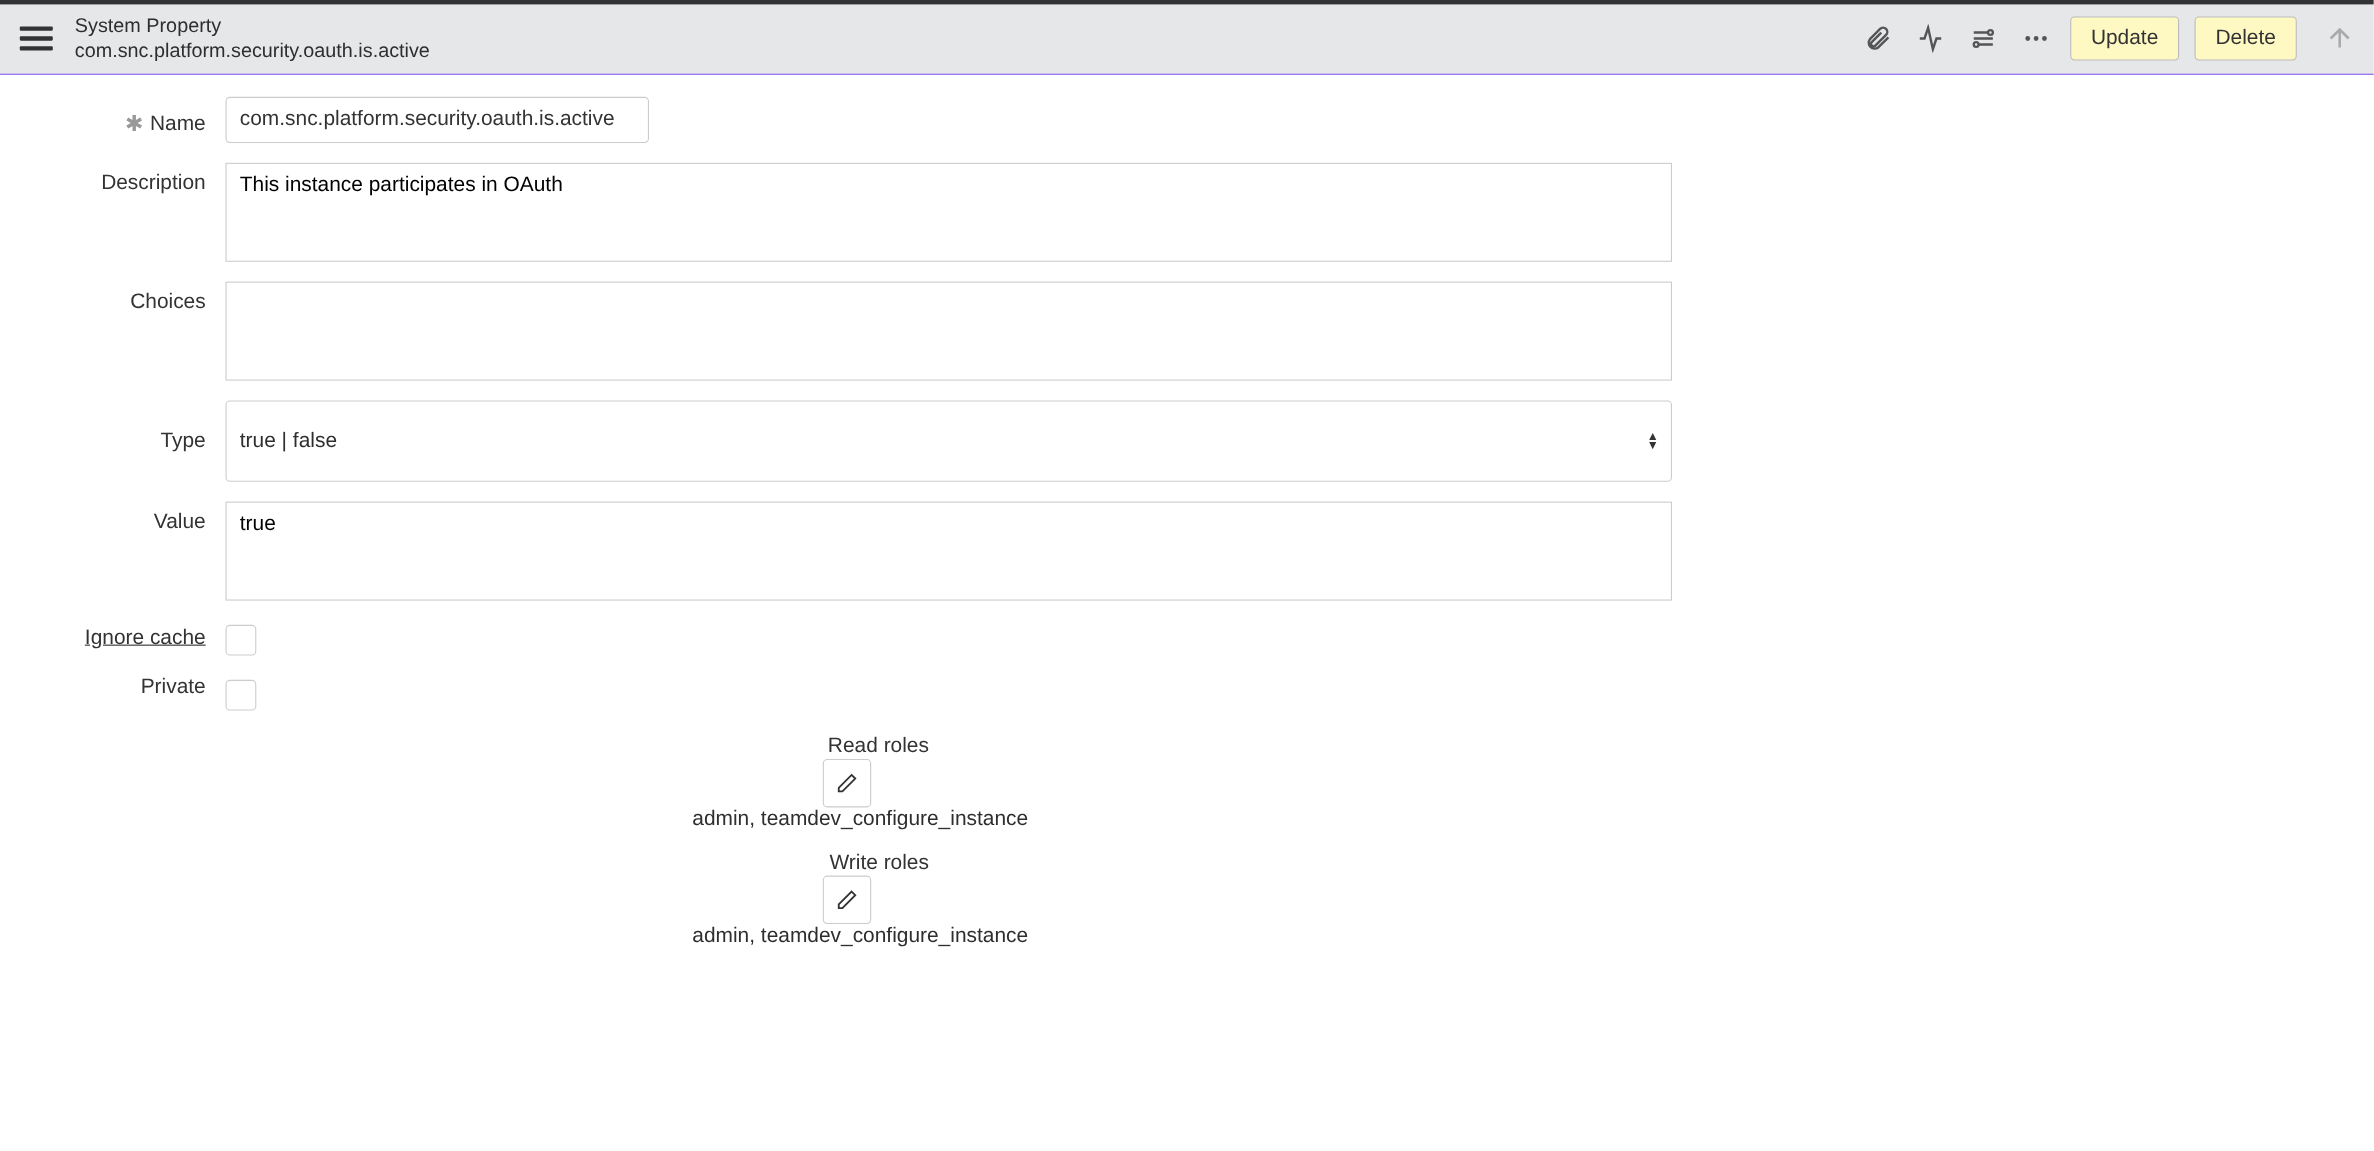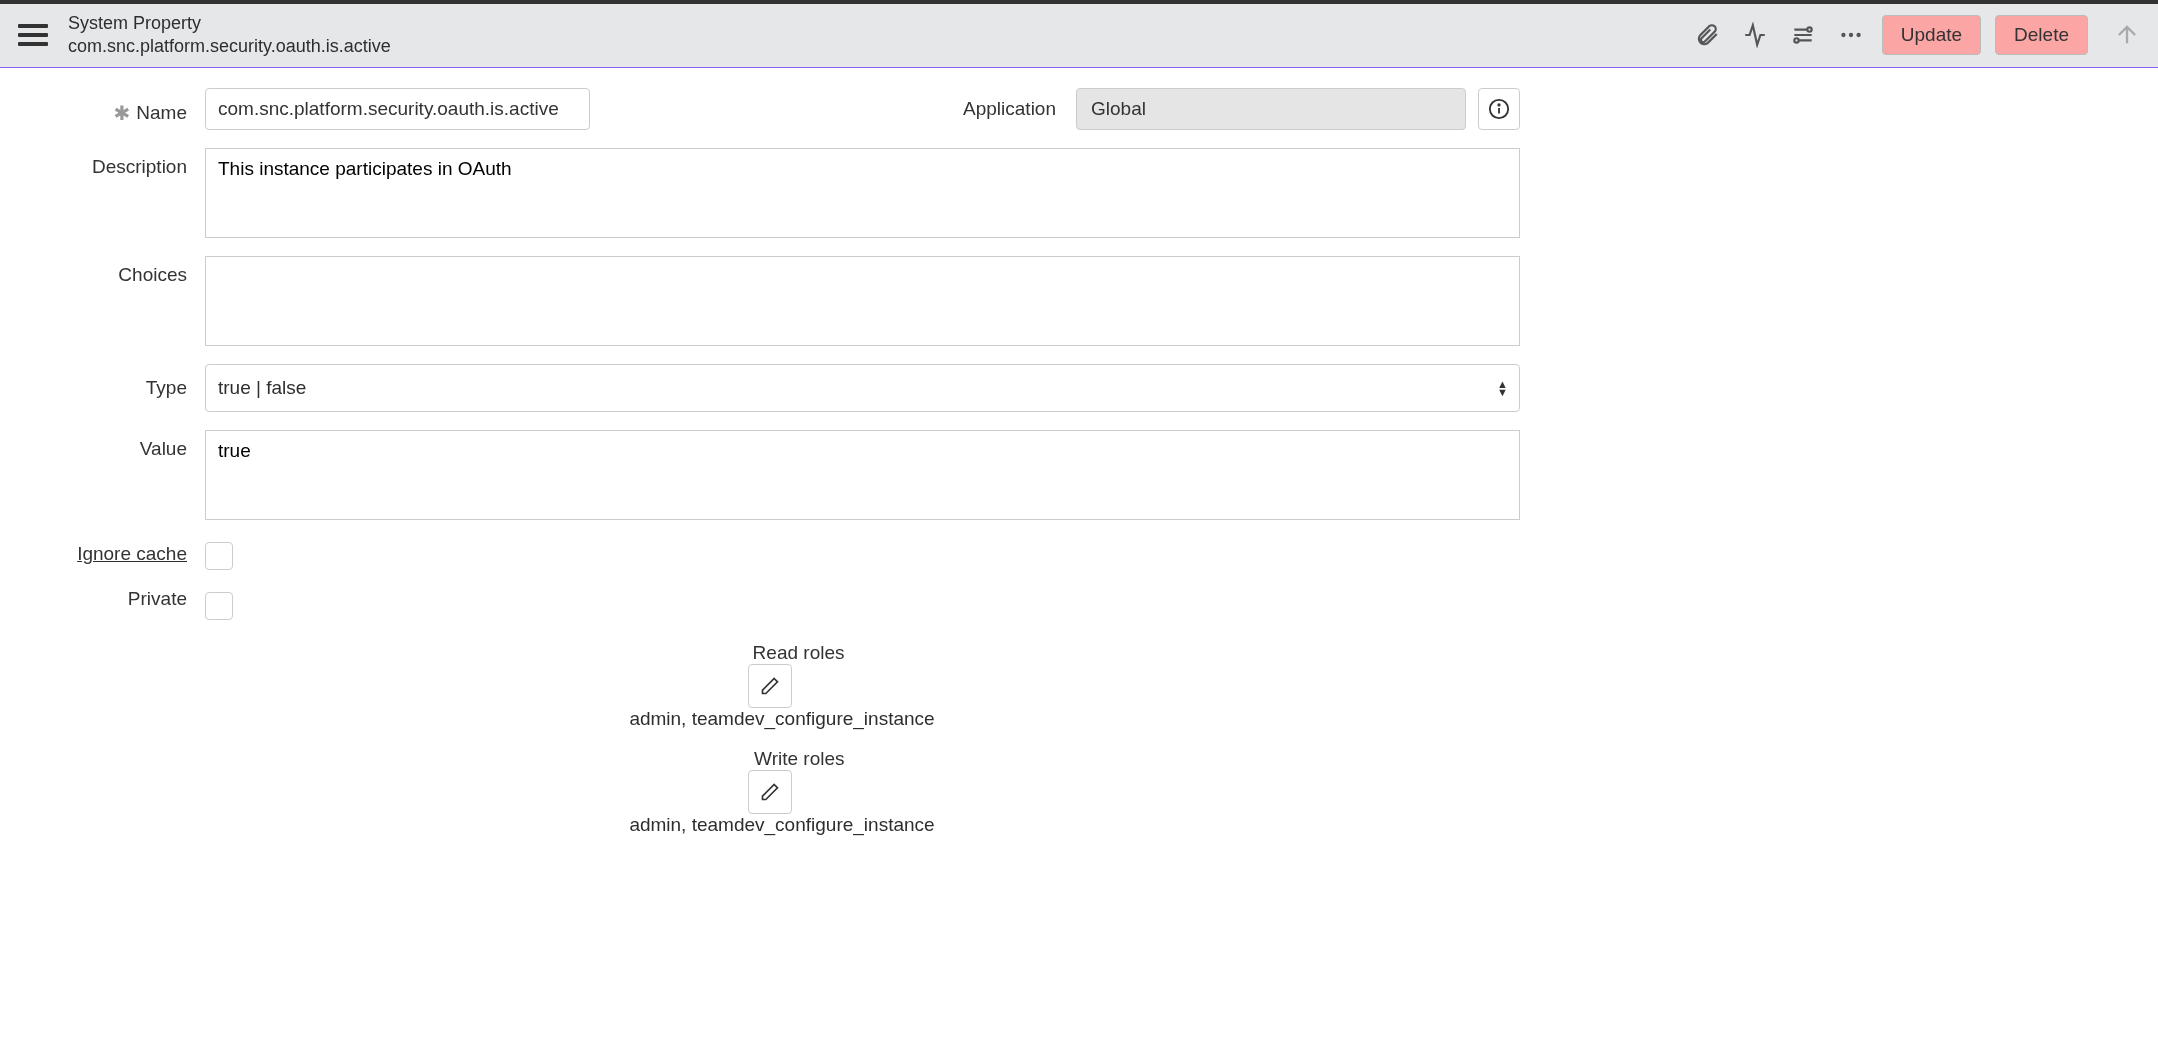--- a/index.html
+++ b/index.html
@@ -49,21 +49,21 @@
     width: 34px;
     height: 34px;
     display: flex;
     align-items: center;
     justify-content: center;
     cursor: pointer;
     color: #555;
   }
   .icon-btn svg { width: 26px; height: 26px; }
   .txt-btn {
-    background: #fca5a5;
+    background: #fef9c3;
     border: 1px solid #bbb;
     border-radius: 4px;
     padding: 8px 18px;
     font-size: 19px;
     color: #333;
     cursor: pointer;
   }
   .up-arrow {
     width: 34px;
     height: 34px;
@@ -126,21 +126,21 @@
     min-height: 90px;
   }
   .select-wrap {
     flex: 1;
     position: relative;
   }
   .select-field {
     width: 100%;
     border: 1px solid #ccc;
     border-radius: 4px;
-    padding: 12px 12px;
+    padding: 25px 12px;
     font-size: 19px;
     font-family: inherit;
     background: #fff;
     appearance: none;
     cursor: pointer;
   }
   .select-arrows {
     position: absolute;
     right: 12px;
     top: 50%;
@@ -273,31 +273,20 @@
 </div>
 
 <div class="form-area">
 
   <div class="form-row top-row top-flex">
     <div class="label-col">
       <span class="required-star">✱</span>
       <span>Name</span>
     </div>
     <input class="input-text name-input" value="com.snc.platform.security.oauth.is.active" style="">
-    <div class="app-col">
-      <div class="app-label">Application</div>
-      <div class="app-value">Global</div>
-      <div class="info-btn">
-        <svg viewBox="0 0 24 24" fill="none" stroke="#333" stroke-width="2">
-            <circle cx="12" cy="12" r="10"></circle>
-            <line x1="12" y1="11" x2="12" y2="17"></line>
-            <circle cx="12" cy="7.5" r="0.8" fill="#333"></circle>
-          </svg>
-      </div>
-    </div>
   </div>
 
   <div class="form-row">
     <div class="label-col">Description</div>
     <textarea class="full-textarea" style="">This instance participates in OAuth</textarea>
   </div>
 
   <div class="form-row">
     <div class="label-col">Choices</div>
     <textarea class="full-textarea" style=""></textarea>

